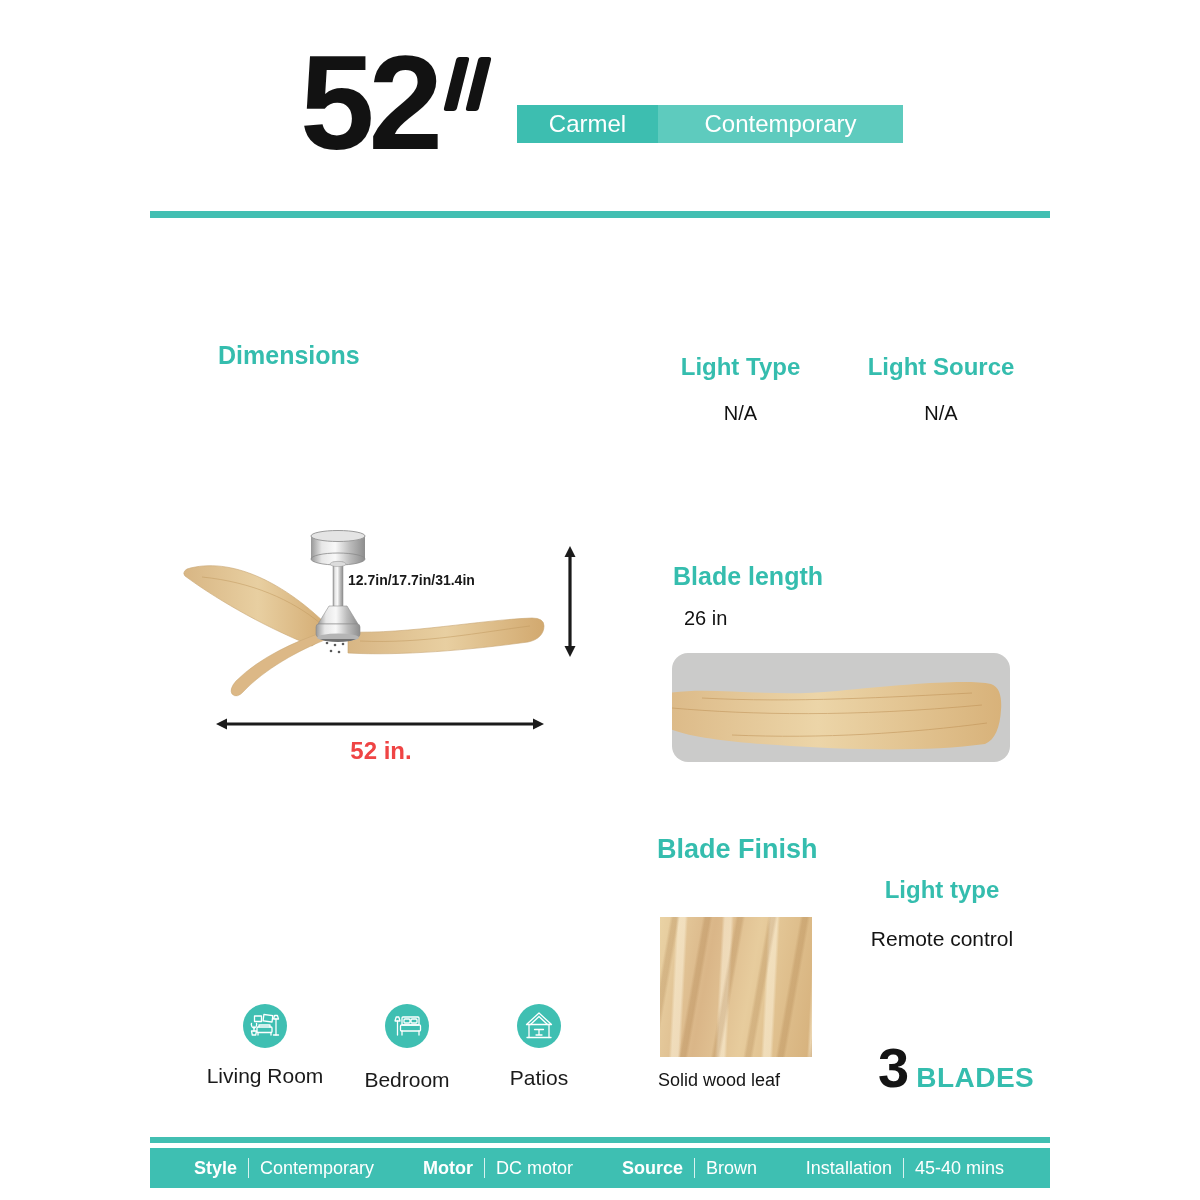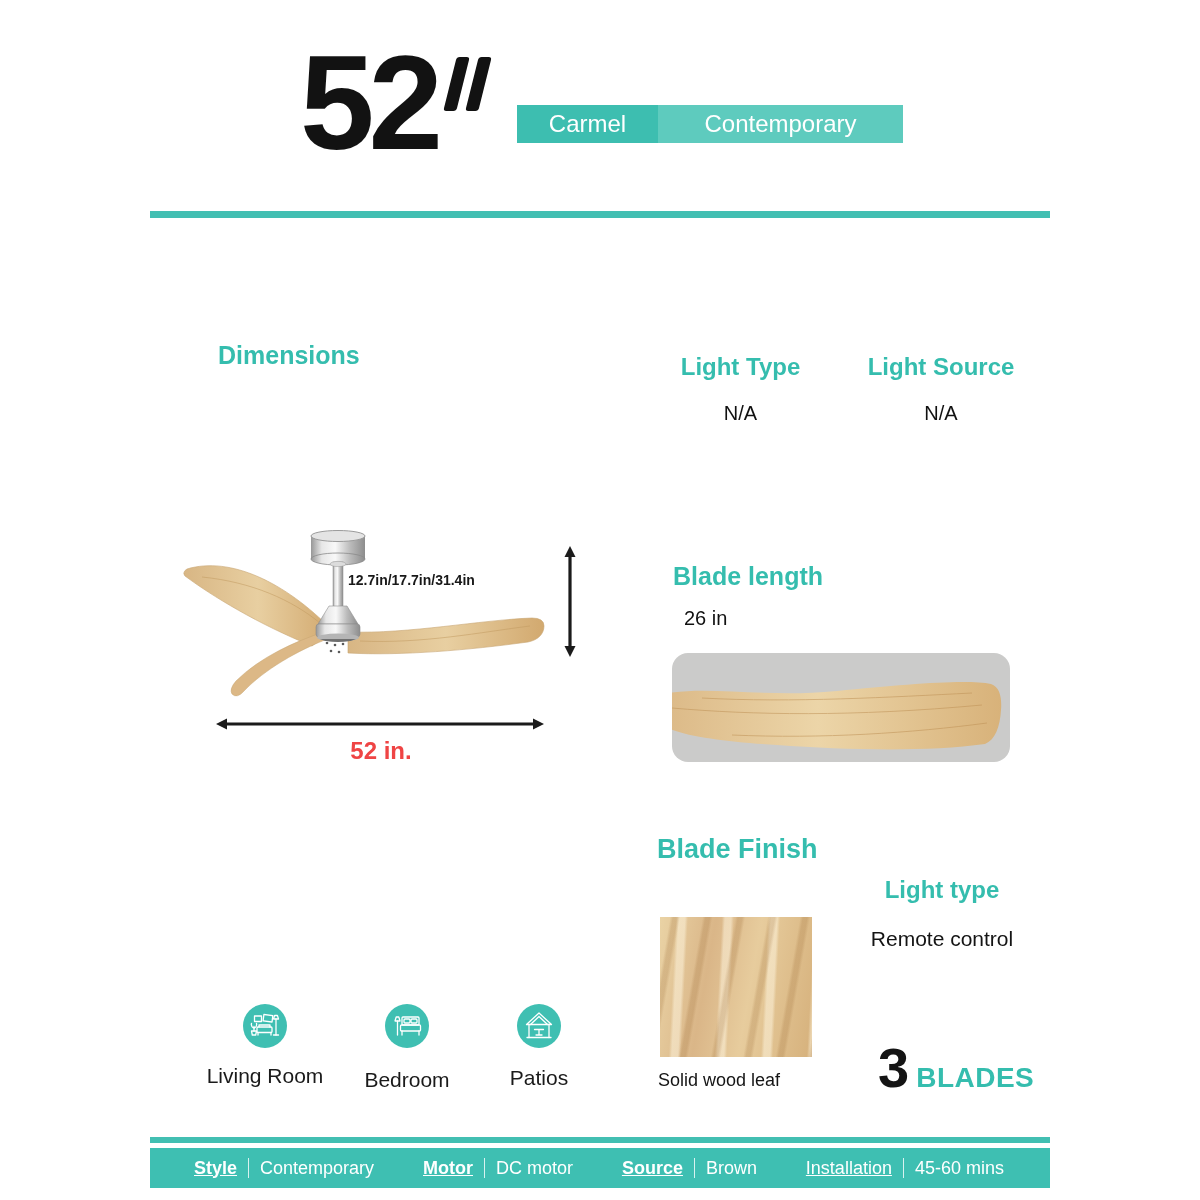--- a/index.html
+++ b/index.html
@@ -60,21 +60,21 @@
   .blades-row{left:878px;top:1040px;display:flex;align-items:baseline;}
   .blades-num{font-size:56px;font-weight:800;color:#141414;line-height:56px;}
   .blades-word{font-size:28px;font-weight:bold;color:#35bdae;margin-left:7px;letter-spacing:0.5px;}
 
   
   .footer-line{left:150px;top:1137px;width:900px;height:6px;background:#42bfb2;}
   .footer-bar{left:150px;top:1148px;width:900px;height:40px;background:#3ebfb2;color:#ffffff;
               display:flex;align-items:center;justify-content:space-between;
               padding:0 46px 0 44px;box-sizing:border-box;font-size:18px;}
   .fgroup{display:flex;align-items:center;white-space:nowrap;}
-  .fgroup .lab{font-weight:bold;text-decoration:underline;}
+  .fgroup .lab{font-weight:bold;}
   .fgroup.plain .lab{font-weight:400;}
   .fsep{width:1px;height:20px;background:rgba(255,255,255,0.8);margin:0 11px;}
 </style>
 </head>
 <body>
 
 <div class="canvas">
 
   <div class="abs size-num">52</div>
   <div class="abs primes">
@@ -240,17 +240,17 @@
       <span class="val">DC motor</span>
     </div>
     <div class="fgroup">
       <span class="lab">Source</span>
       <span class="fsep"></span>
       <span class="val">Brown</span>
     </div>
     <div class="fgroup plain">
       <span class="lab">Installation</span>
       <span class="fsep"></span>
-      <span class="val">45-60 mins</span>
+      <span class="val">45-40 mins</span>
     </div>
   </div>
 
 </div>
 
 </body></html>

